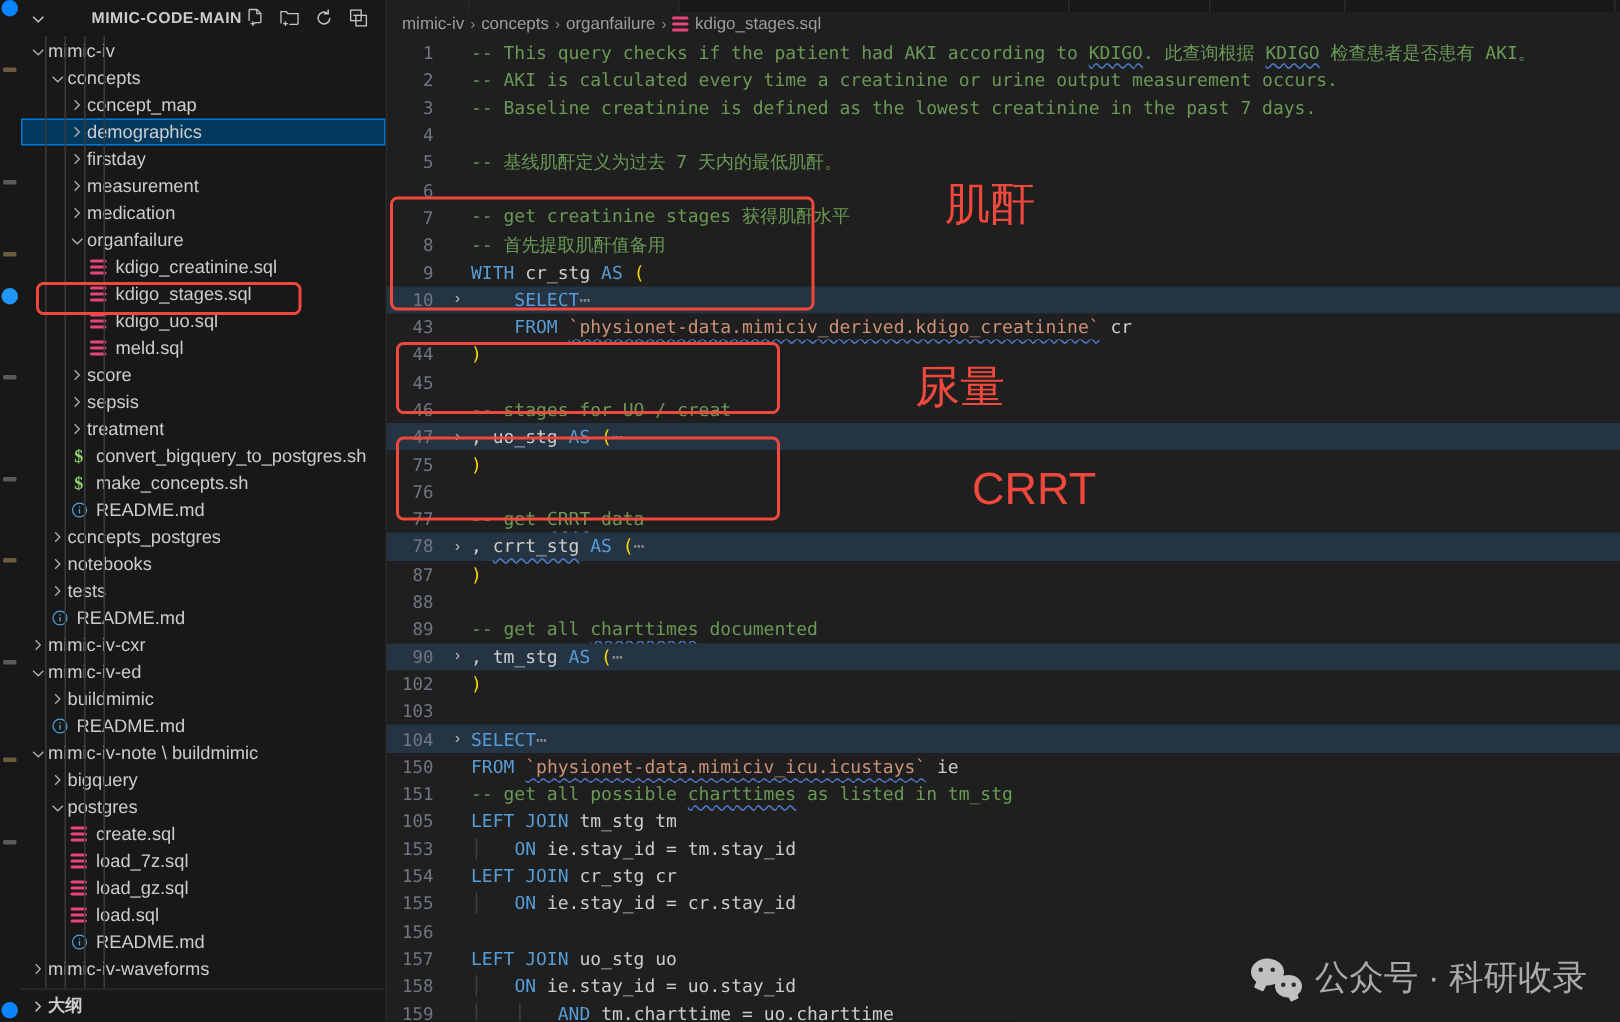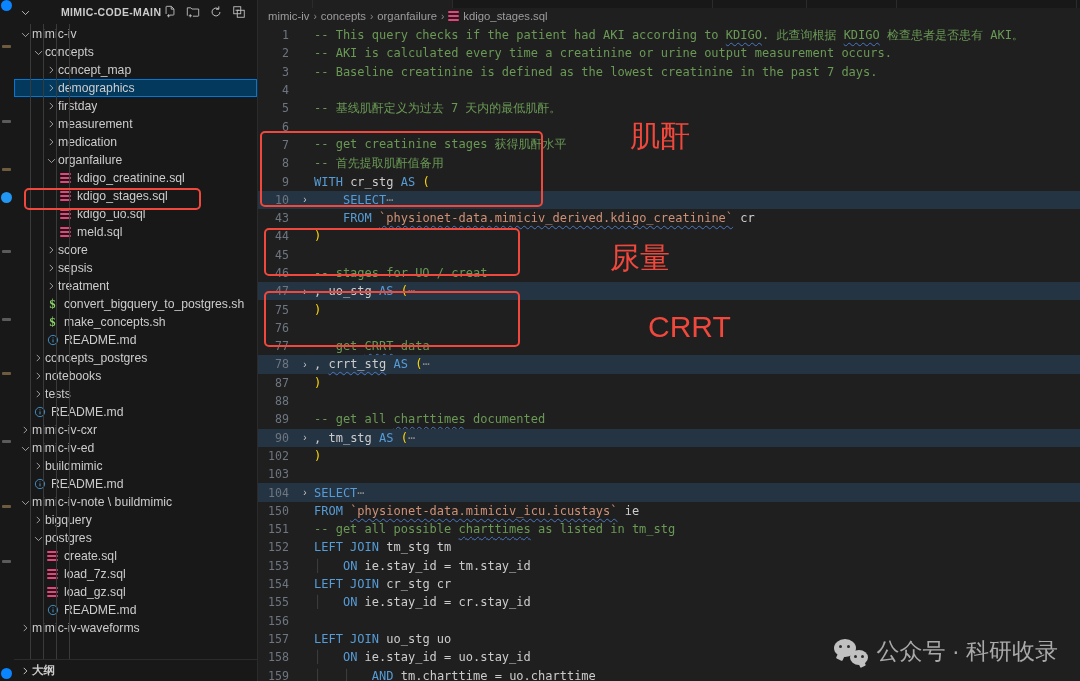--- a/index.html
+++ b/index.html
@@ -520,20 +520,31 @@
         <div class="row">
           <span class="indent" style="width: 30px;"></span>
           <span class="ficon">
             <span class="sql-ico">
               <i></i>
               <i></i>
               <i></i>
             </span>
           </span>
           <span class="fname">load_gz.sql</span>
+        </div>
+        <div class="row">
+          <span class="indent" style="width: 30px;"></span>
+          <span class="ficon">
+            <span class="sql-ico">
+              <i></i>
+              <i></i>
+              <i></i>
+            </span>
+          </span>
+          <span class="fname">load.sql</span>
         </div>
         <div class="row">
           <span class="indent" style="width: 30px;"></span>
           <span class="ficon">
             <svg class="md-ico" width="12" height="12" viewBox="0 0 16 16">
               <circle cx="8" cy="8" r="6.2" fill="none" stroke="#4aa3df" stroke-width="1.1"></circle>
               <path d="M8 7.2v4M8 4.6v1.1" stroke="#4aa3df" stroke-width="1.2"></path>
             </svg>
           </span>
           <span class="fname">README.md</span>
@@ -612,21 +623,21 @@
         <div class="cl hl"><span class="ln">78</span><span class="fold">›</span><span class="code"><span class="c-plain">, </span><span class="c-plain squig">crrt_stg</span><span class="c-plain"> </span><span class="c-kw">AS</span><span class="c-plain"> </span><span class="c-par">(</span><span class="c-dots">⋯</span></span></div>
         <div class="cl"><span class="ln">87</span><span class="fold"></span><span class="code"><span class="c-par">)</span></span></div>
         <div class="cl"><span class="ln">88</span><span class="fold"></span><span class="code"></span></div>
         <div class="cl"><span class="ln">89</span><span class="fold"></span><span class="code"><span class="c-com">-- get all </span><span class="c-com squig">charttimes</span><span class="c-com"> documented</span></span></div>
         <div class="cl hl"><span class="ln">90</span><span class="fold">›</span><span class="code"><span class="c-plain">, </span><span class="c-plain">tm_stg</span><span class="c-plain"> </span><span class="c-kw">AS</span><span class="c-plain"> </span><span class="c-par">(</span><span class="c-dots">⋯</span></span></div>
         <div class="cl"><span class="ln">102</span><span class="fold"></span><span class="code"><span class="c-par">)</span></span></div>
         <div class="cl"><span class="ln">103</span><span class="fold"></span><span class="code"></span></div>
         <div class="cl hl"><span class="ln">104</span><span class="fold">›</span><span class="code"><span class="c-kw">SELECT</span><span class="c-dots">⋯</span></span></div>
         <div class="cl"><span class="ln">150</span><span class="fold"></span><span class="code"><span class="c-kw">FROM</span><span class="c-plain"> </span><span class="c-str squig">`physionet-data.mimiciv_icu.icustays`</span><span class="c-plain"> ie</span></span></div>
         <div class="cl"><span class="ln">151</span><span class="fold"></span><span class="code"><span class="c-com">-- get all possible </span><span class="c-com squig">charttimes</span><span class="c-com"> as listed in tm_stg</span></span></div>
-        <div class="cl"><span class="ln">152</span><span class="fold"></span><span class="code"><span class="c-kw">LEFT JOIN</span><span class="c-plain"> tm_stg tm</span></span></div>
+        <div class="cl"><span class="ln">105</span><span class="fold"></span><span class="code"><span class="c-kw">LEFT JOIN</span><span class="c-plain"> tm_stg tm</span></span></div>
         <div class="cl"><span class="ln">153</span><span class="fold"></span><span class="code"><span class="indent-guide">│</span><span class="c-plain">   </span><span class="c-kw">ON</span><span class="c-plain"> ie.stay_id = tm.stay_id</span></span></div>
         <div class="cl"><span class="ln">154</span><span class="fold"></span><span class="code"><span class="c-kw">LEFT JOIN</span><span class="c-plain"> cr_stg cr</span></span></div>
         <div class="cl"><span class="ln">155</span><span class="fold"></span><span class="code"><span class="indent-guide">│</span><span class="c-plain">   </span><span class="c-kw">ON</span><span class="c-plain"> ie.stay_id = cr.stay_id</span></span></div>
         <div class="cl"><span class="ln">156</span><span class="fold"></span></div>
         <div class="cl"><span class="ln">157</span><span class="fold"></span><span class="code"><span class="c-kw">LEFT JOIN</span><span class="c-plain"> uo_stg uo</span></span></div>
         <div class="cl"><span class="ln">158</span><span class="fold"></span><span class="code"><span class="indent-guide">│</span><span class="c-plain">   </span><span class="c-kw">ON</span><span class="c-plain"> ie.stay_id = uo.stay_id</span></span></div>
         <div class="cl"><span class="ln">159</span><span class="fold"></span><span class="code"><span class="indent-guide">│</span><span class="c-plain">   </span><span class="indent-guide">│</span><span class="c-plain">   </span><span class="c-kw">AND</span><span class="c-plain"> tm.charttime = uo.charttime</span></span></div>
       </div>
 
     <div class="watermark">

